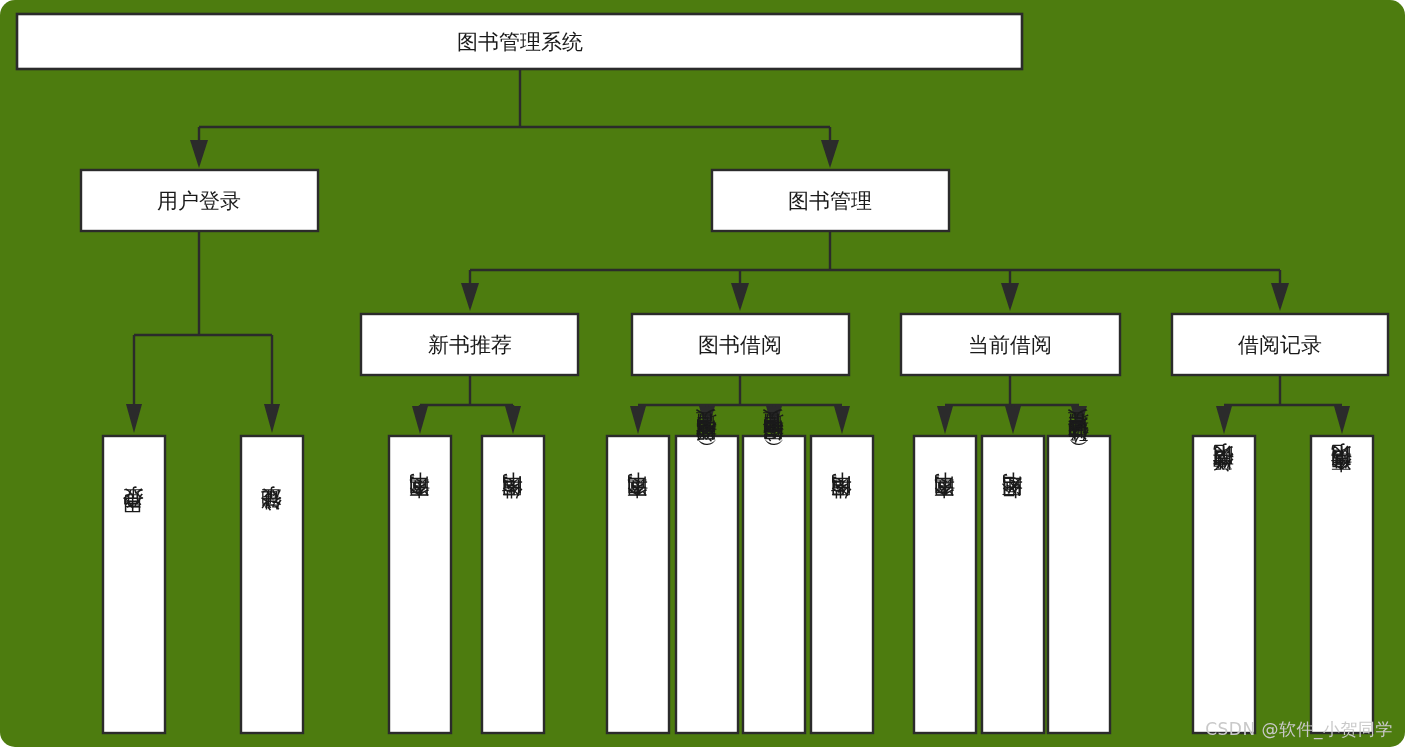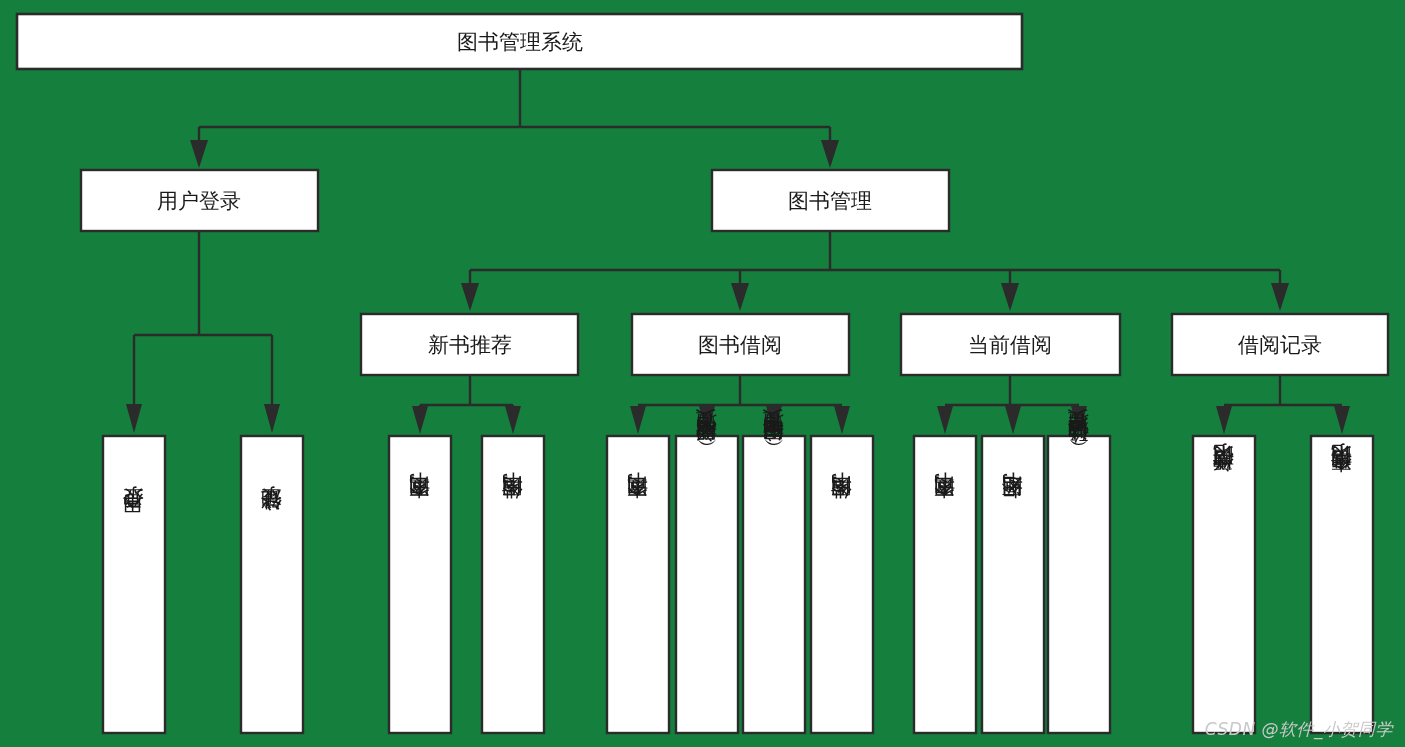--- a/index.html
+++ b/index.html
@@ -11,21 +11,22 @@
   body {
     width: 1405px;
     height: 747px;
     overflow: hidden;
     font-family: "DejaVu Sans", "Liberation Sans", sans-serif;
   }
   #diagram-root {
     position: relative;
     width: 1405px;
     height: 747px;
-    background: #15803d;
+    background: #4d7c0f;
+    border-radius: 15px;
   }
   svg#diagram-svg {
     position: absolute;
     left: 0;
     top: 0;
     width: 1405px;
     height: 747px;
     display: block;
   }
   .node-rect {
@@ -76,21 +77,20 @@
   }
   .watermark {
     position: absolute;
     right: 12px;
     bottom: 6px;
     font-family: "DejaVu Sans", "Liberation Sans", sans-serif;
     font-size: 17px;
     color: #c9c9c9;
     letter-spacing: 0.5px;
     user-select: none;
-    font-style: italic;
   }
 </style>
 </head>
 <body>
 
 <div id="diagram-root">
 
   <svg id="diagram-svg" viewBox="0 0 1405 747" xmlns="http://www.w3.org/2000/svg">
 
     <defs>

